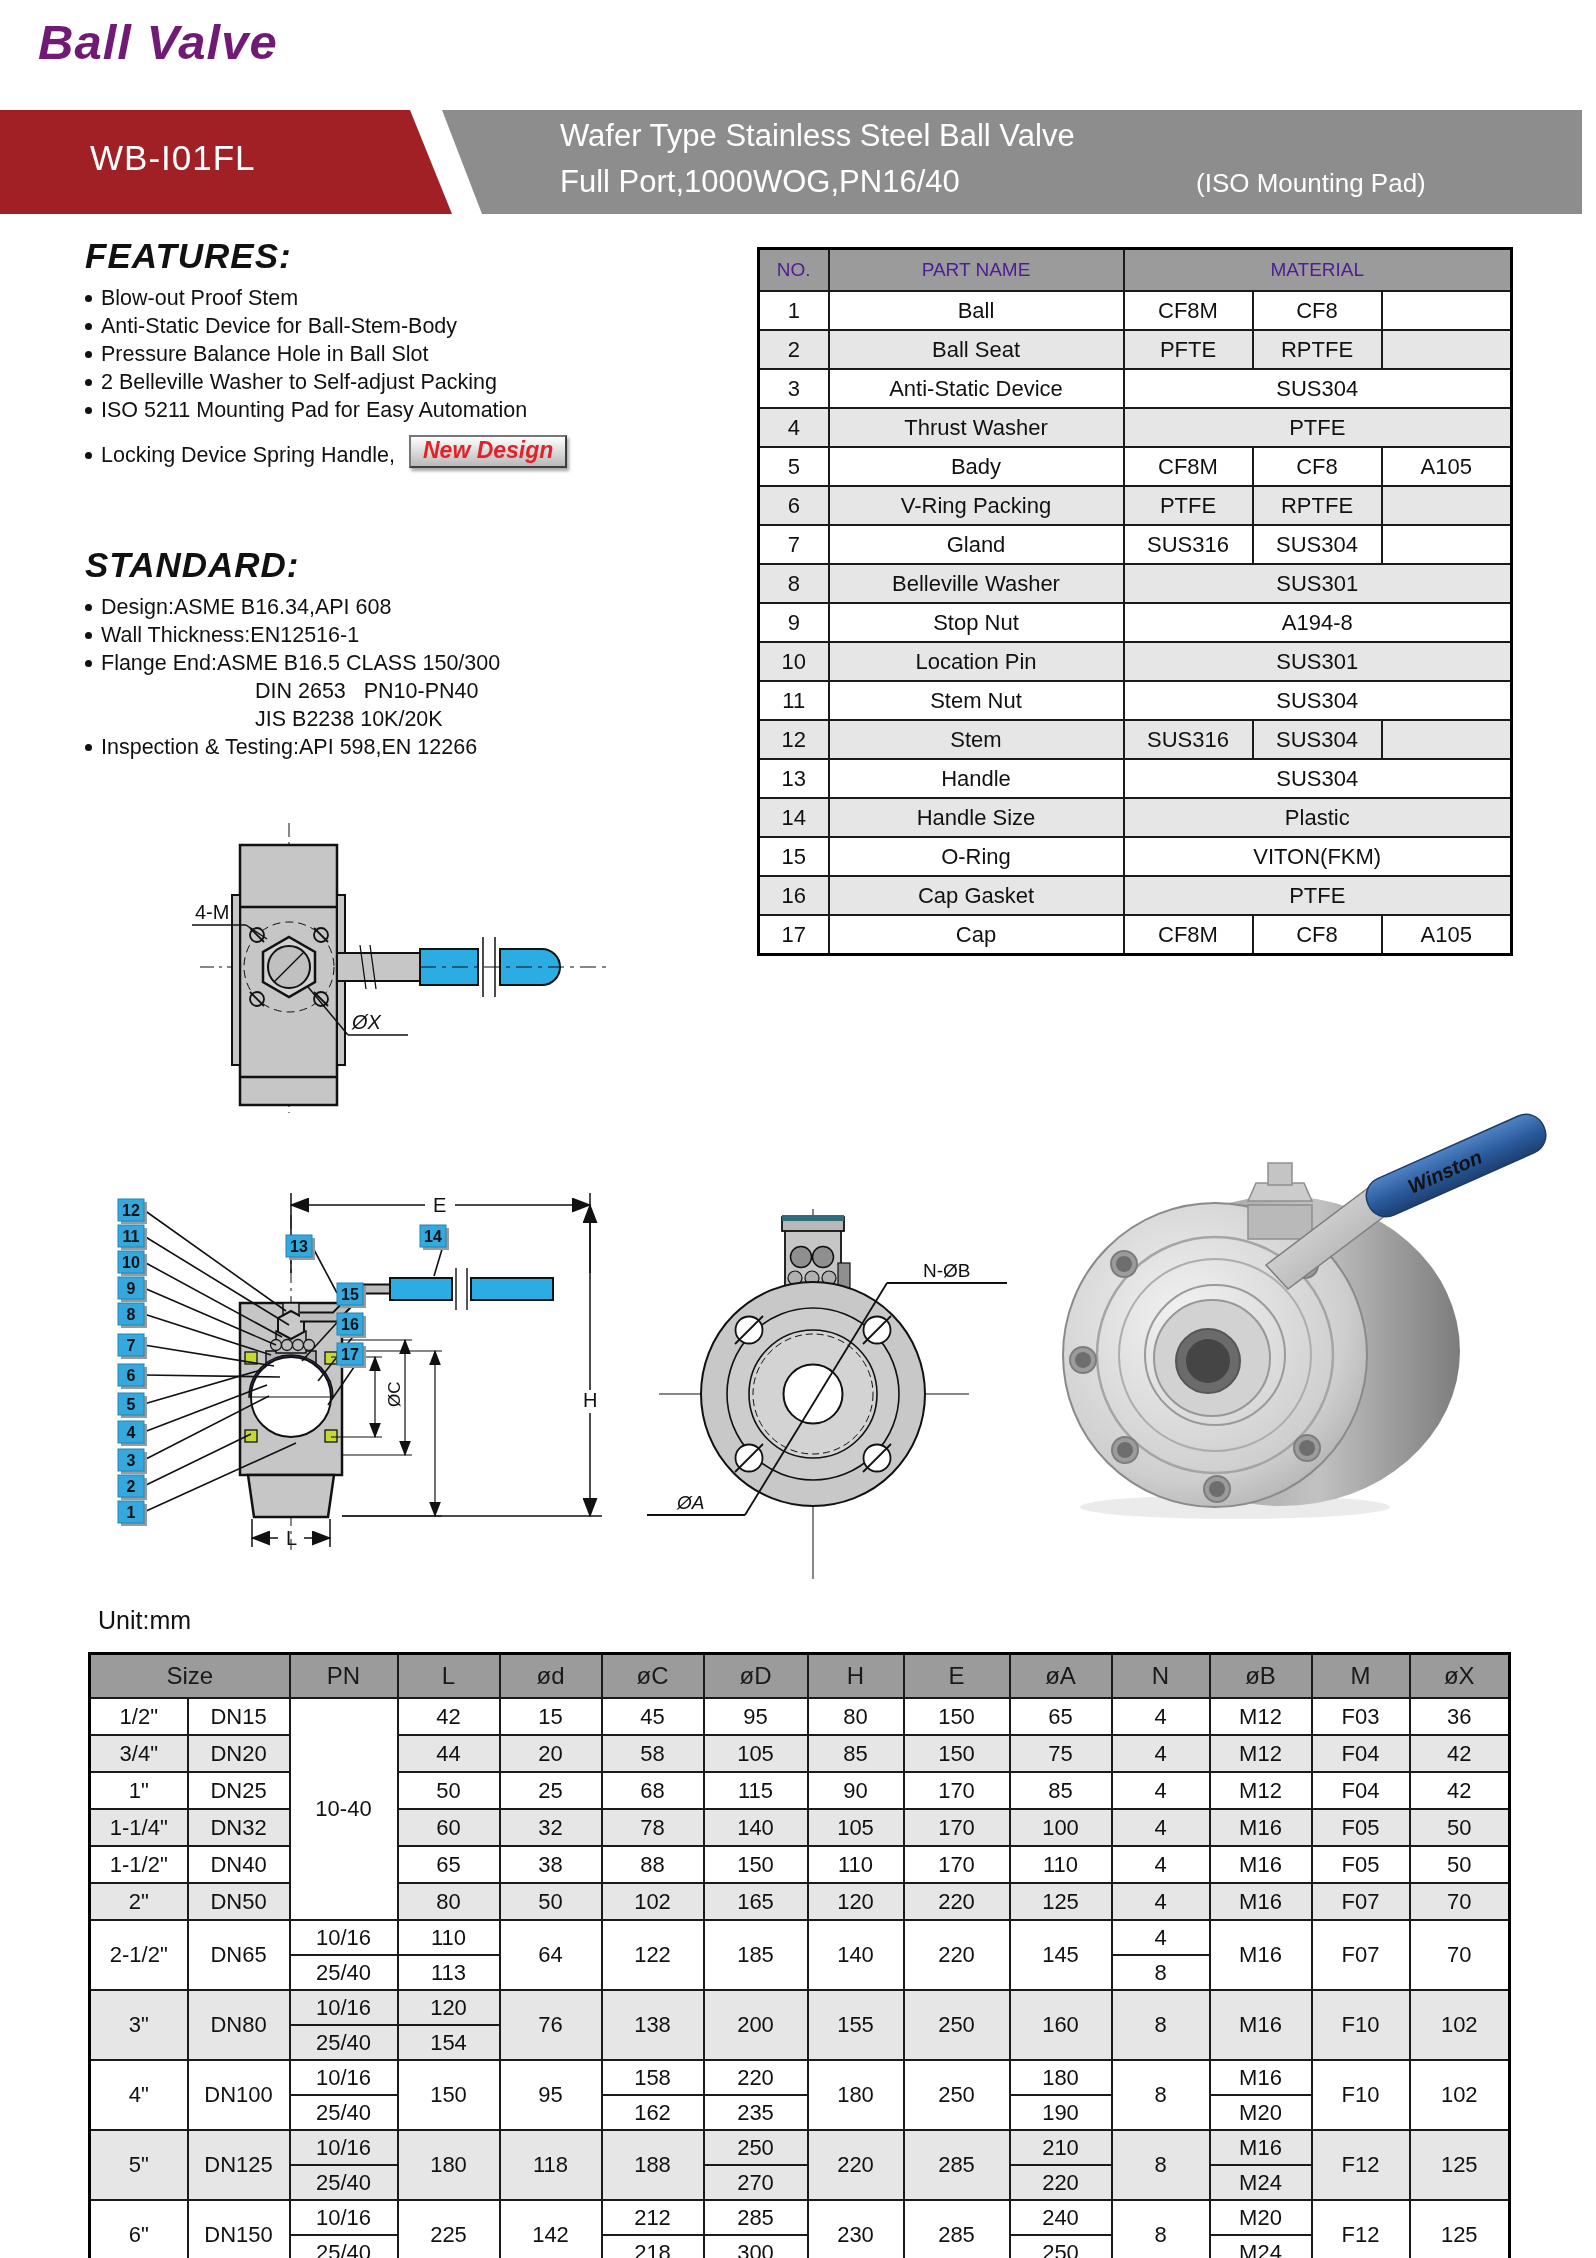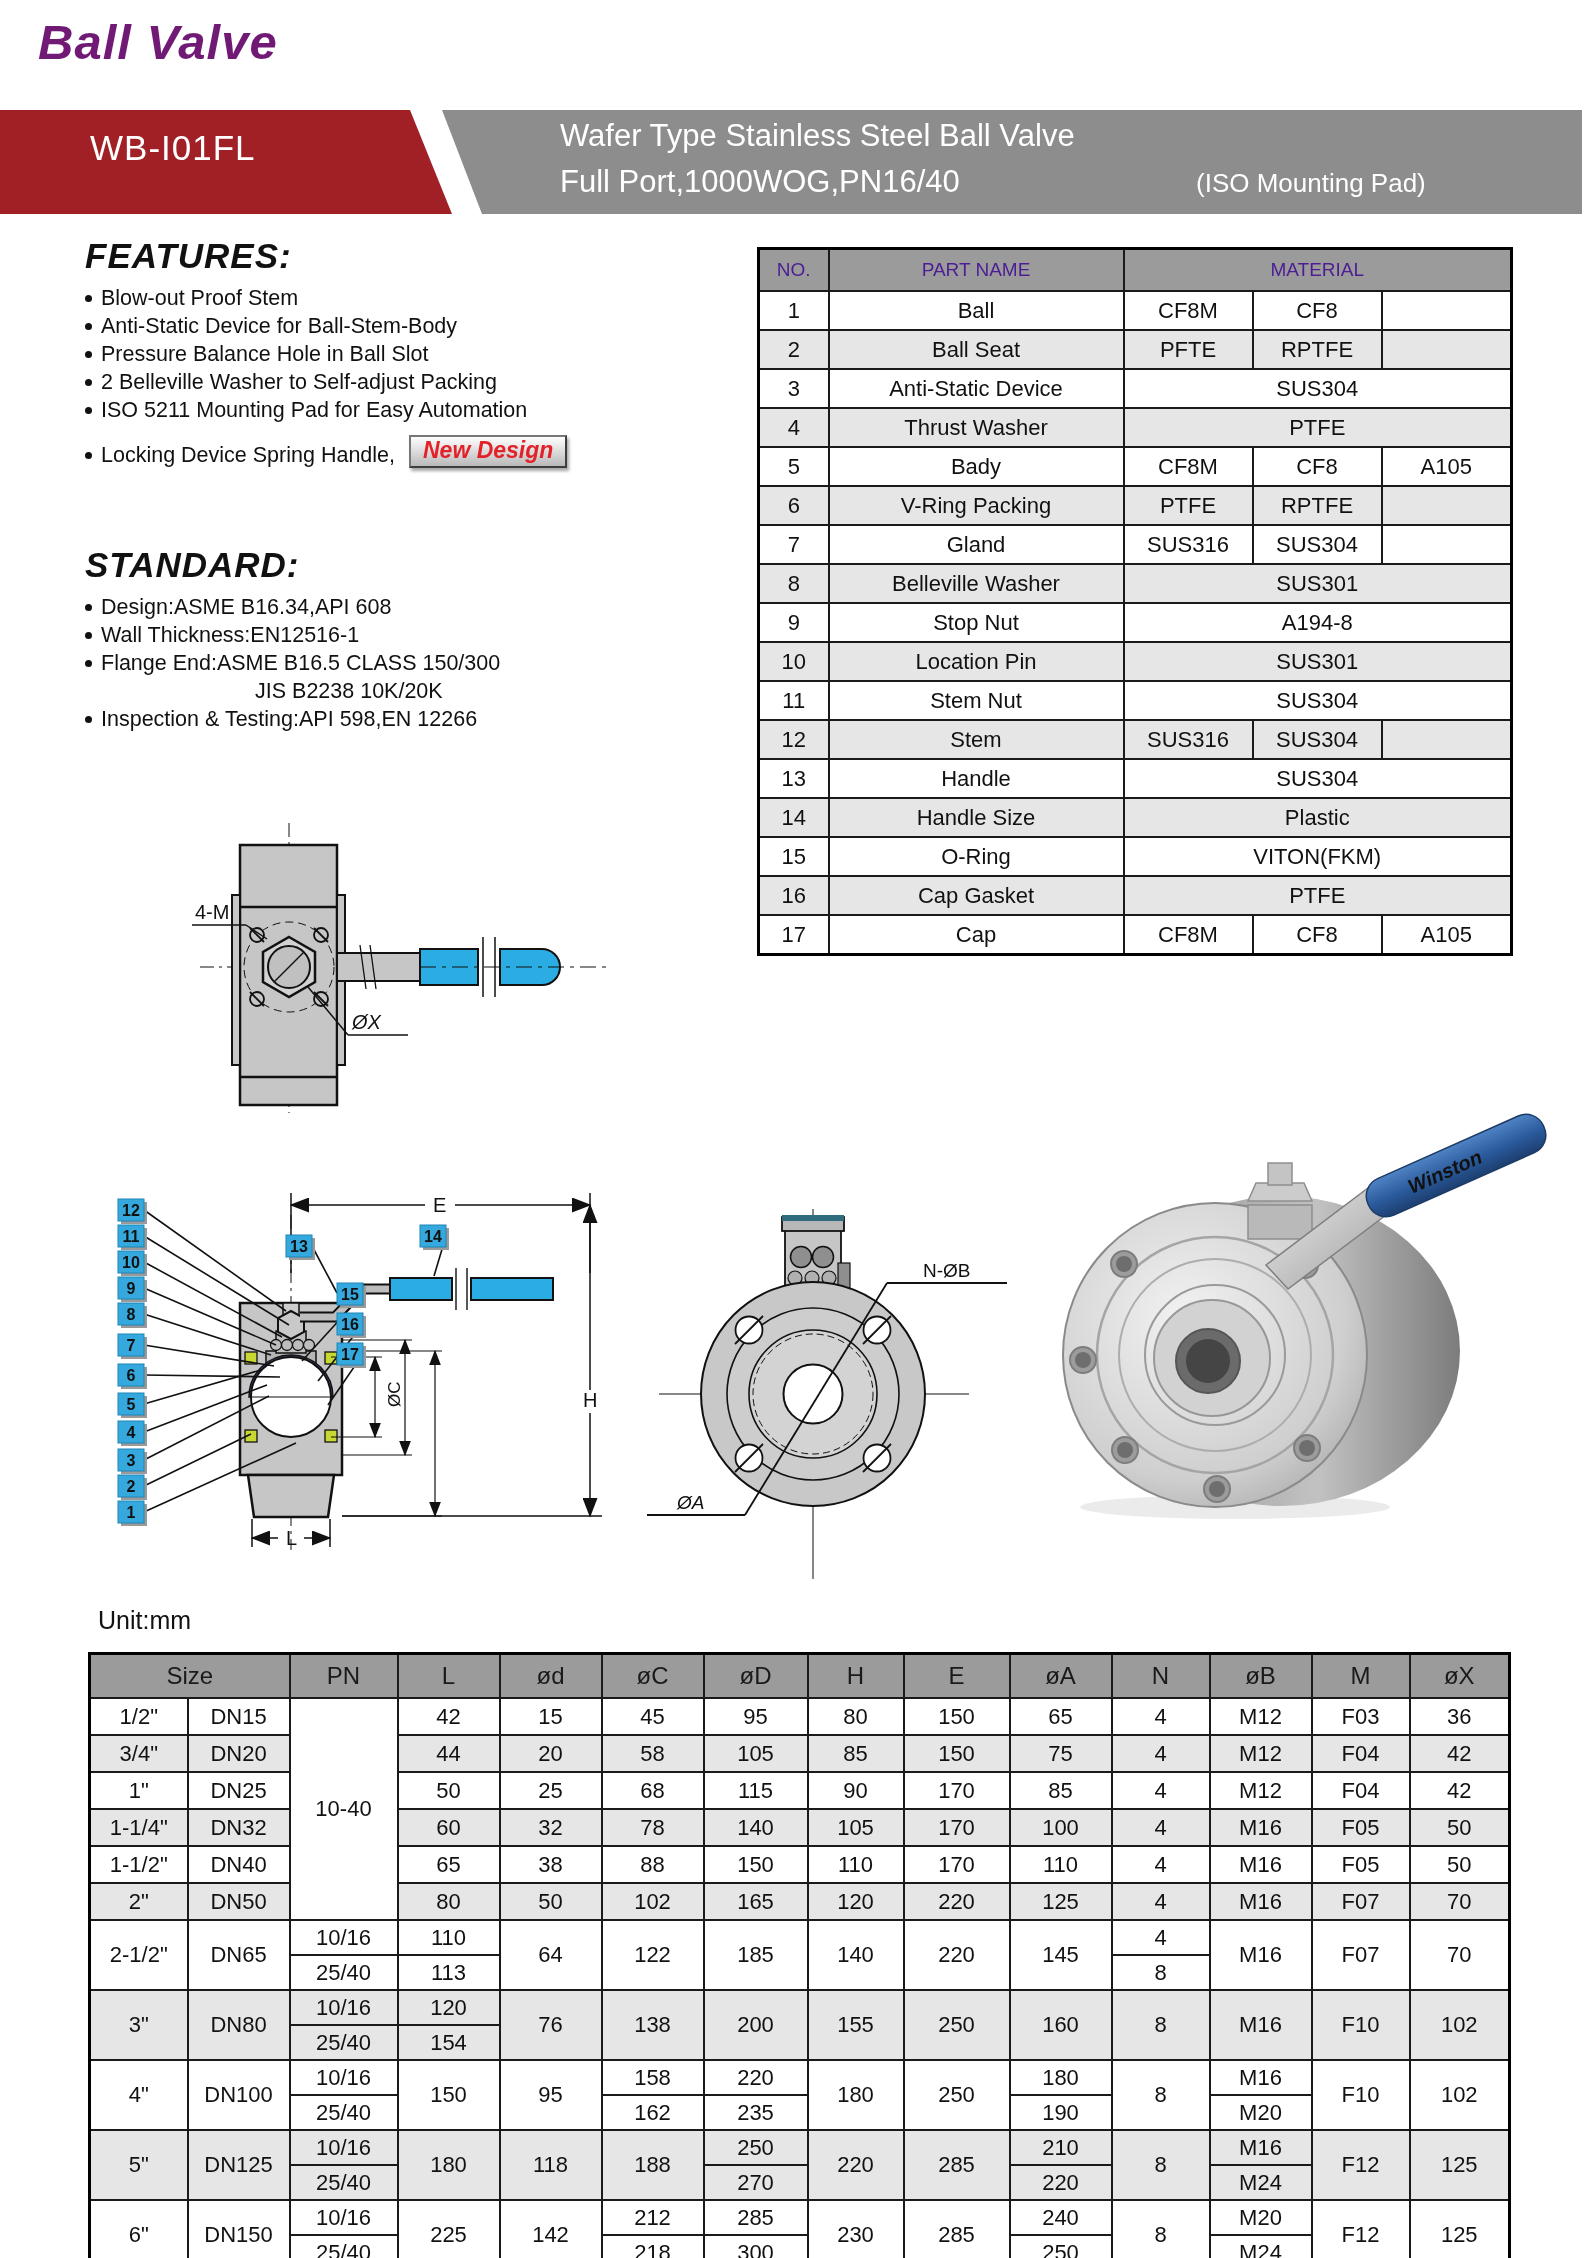--- a/index.html
+++ b/index.html
@@ -3,21 +3,21 @@
 <meta charset="utf-8">
 <style>
   html,body{margin:0;padding:0;background:#fff;}
   .page{position:relative;width:1596px;height:2258px;background:#fff;overflow:hidden;
         font-family:"Liberation Sans",sans-serif;color:#111;}
   .title{position:absolute;left:38px;top:14px;margin:0;font-size:49px;font-style:italic;
          font-weight:bold;letter-spacing:1px;color:#701a75;}
   
   .banner-red{position:absolute;left:0;top:110px;width:470px;height:104px;background:#a02026;
               clip-path:polygon(0 0,410px 0,452px 104px,0 104px);}
-  .banner-red span{position:absolute;left:90px;top:18px;color:#fff;font-size:35px;letter-spacing:1px;}
+  .banner-red span{position:absolute;left:90px;top:28px;color:#fff;font-size:35px;letter-spacing:1px;}
   .banner-gray{position:absolute;left:428px;top:110px;width:1154px;height:104px;background:#8d8d8d;
                clip-path:polygon(14px 0,100% 0,100% 100%,54px 100%);color:#fff;}
   .bl1{position:absolute;left:132px;top:8px;font-size:31px;}
   .bl2{position:absolute;left:132px;top:54px;font-size:31px;}
   .bnote{position:absolute;left:768px;top:58px;font-size:26px;}
   
   .sec-h{margin:0;font-size:35px;font-style:italic;font-weight:bold;letter-spacing:1px;}
   .features{position:absolute;left:85px;top:236px;width:560px;}
   .standard{position:absolute;left:85px;top:545px;width:560px;}
   .li{position:relative;padding-left:16px;font-size:21.5px;line-height:28px;white-space:pre-wrap;}
@@ -73,20 +73,21 @@
       <span class="li b">Locking Device Spring Handle,</span>
       <span class="badge">New Design</span>
     </div>
   </div>
 
   <div class="standard">
     <h2 class="sec-h">STANDARD:</h2>
     <div class="li b" style="margin-top:8px">Design:ASME B16.34,API 608</div>
     <div class="li b">Wall Thickness:EN12516-1</div>
     <div class="li b">Flange End:ASME B16.5 CLASS 150/300</div>
+    <div class="li ind">DIN 2653   PN10-PN40</div>
     <div class="li ind">JIS B2238 10K/20K</div>
     <div class="li b">Inspection &amp; Testing:API 598,EN 12266</div>
   </div>
 
   <table class="parts">
     <colgroup>
         <col style="width:70px">
         <col style="width:295px">
         <col style="width:129px">
         <col style="width:129px">

